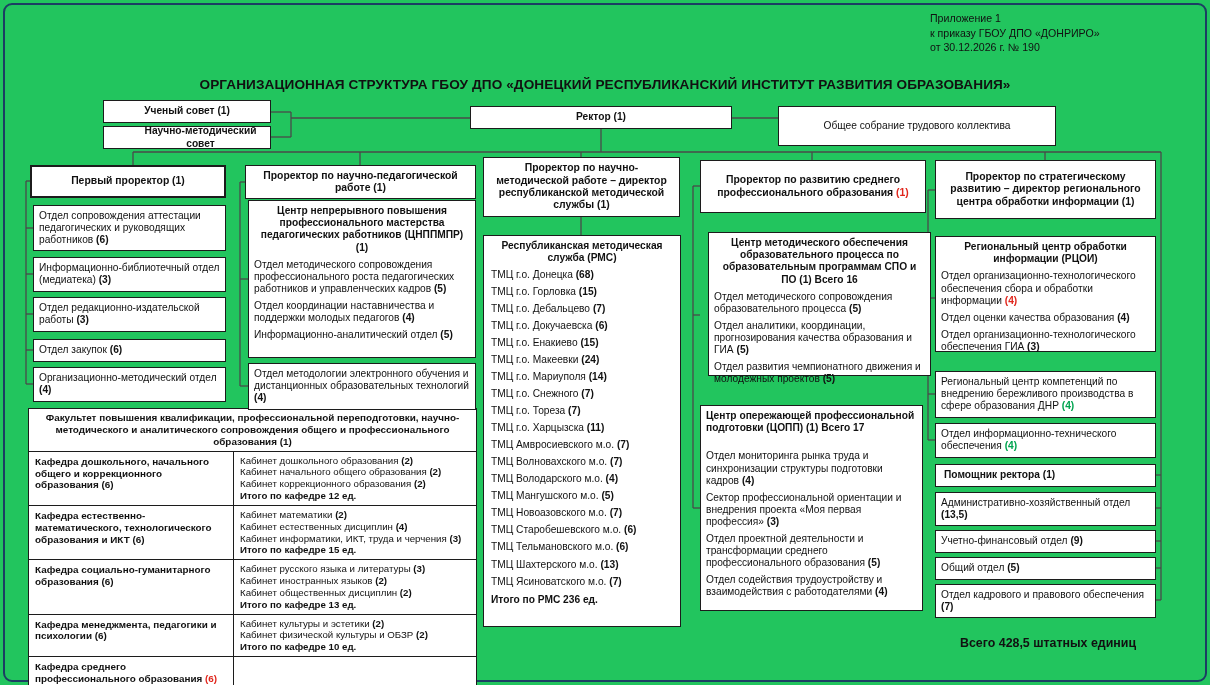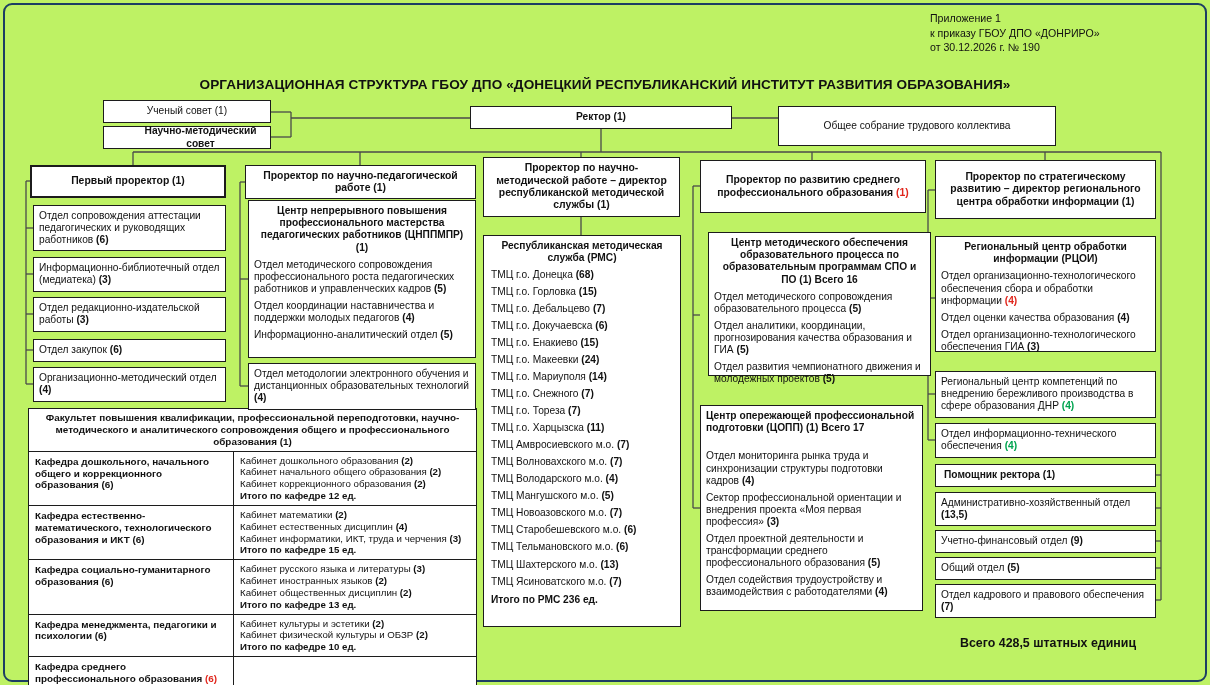--- a/index.html
+++ b/index.html
@@ -1,16 +1,16 @@
 <!DOCTYPE html>
 <html><head>
 <meta charset="utf-8">
 <style>
   html,body{margin:0;padding:0;background:#ffffff;}
-  .canvas{position:relative;width:1210px;height:685px;background:#bef264;
+  .canvas{position:relative;width:1210px;height:685px;background:#22c55e;
           font-family:"Liberation Sans",sans-serif;color:#111;overflow:hidden;}
   .frame{position:absolute;left:3px;top:3px;width:1200px;height:675px;
          border:2px solid #1c3e63;border-radius:9px;pointer-events:none;}
   #wires{position:absolute;left:0;top:0;width:1210px;height:685px;}
   #wires line{stroke:#4a4a4a;stroke-width:1.3;}
 
   .annotation{position:absolute;left:930px;top:11px;width:268px;font-size:10.6px;line-height:1.38;}
   .page-title{position:absolute;left:0;top:77px;width:1210px;text-align:center;
               font-weight:700;font-size:13.6px;letter-spacing:.1px;}
 
@@ -18,21 +18,21 @@
        font-size:10.2px;line-height:1.18;padding:4px 5px;box-sizing:border-box;}
   .flexc{display:flex;align-items:center;justify-content:center;text-align:center;}
   .n{font-weight:700;}
   [data-color="red"]{color:#e0261c;}
   [data-color="green"]{color:#00a44f;}
   .ctitle{font-weight:700;text-align:center;line-height:1.2;margin-bottom:4px;}
   .ltitle{font-weight:700;line-height:1.2;margin-bottom:16px;}
   .item{margin-top:5px;}
 
   
-  #b-us{left:103px;top:100px;width:168px;height:23px;font-weight:400;}
+  #b-us{left:103px;top:100px;width:168px;height:23px;font-weight:700;}
   #b-nms{left:103px;top:126px;width:168px;height:23px;font-weight:700;padding-left:32px;}
   #b-rektor{left:470px;top:106px;width:262px;height:23px;font-weight:700;}
   #b-sobr{left:778px;top:106px;width:278px;height:40px;font-weight:400;}
 
   
   .colhdr{font-weight:700;font-size:10.4px;}
   #h-col1{left:30px;top:165px;width:196px;height:33px;border-width:2px;}
   #h-col2{left:245px;top:165px;width:231px;height:34px;}
   #h-col3{left:483px;top:157px;width:197px;height:60px;}
   #h-col4{left:700px;top:160px;width:226px;height:53px;}

